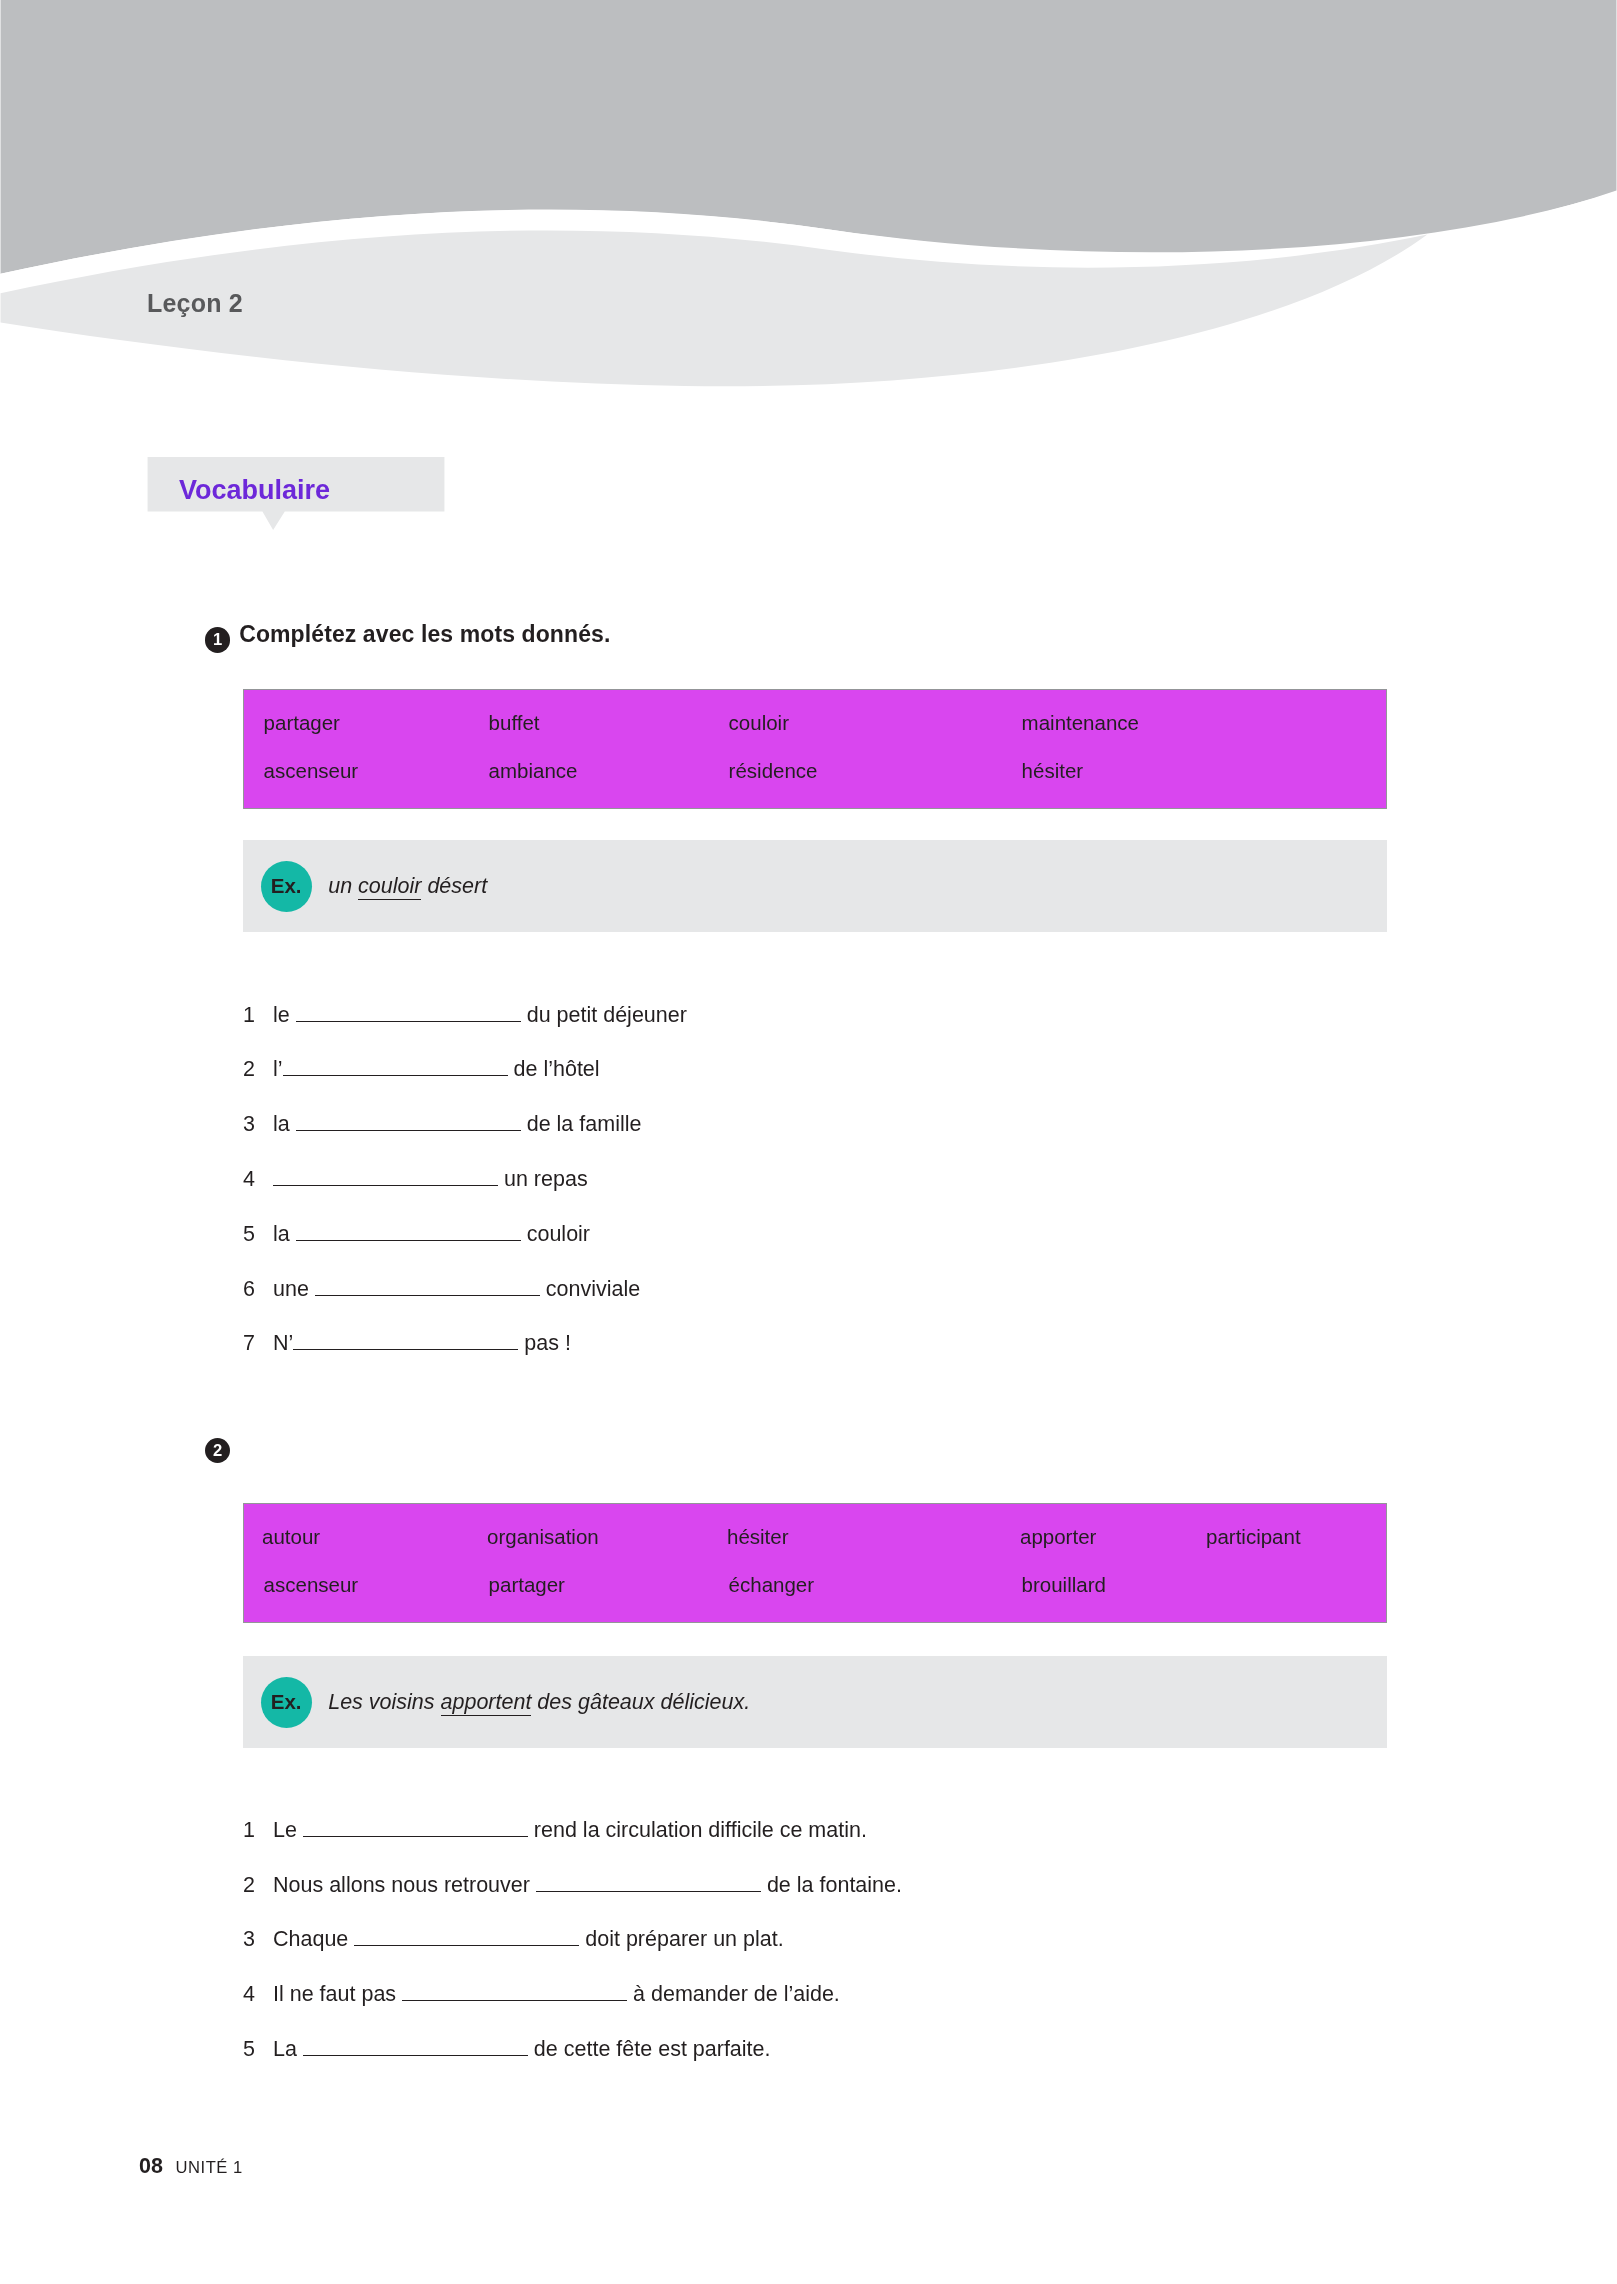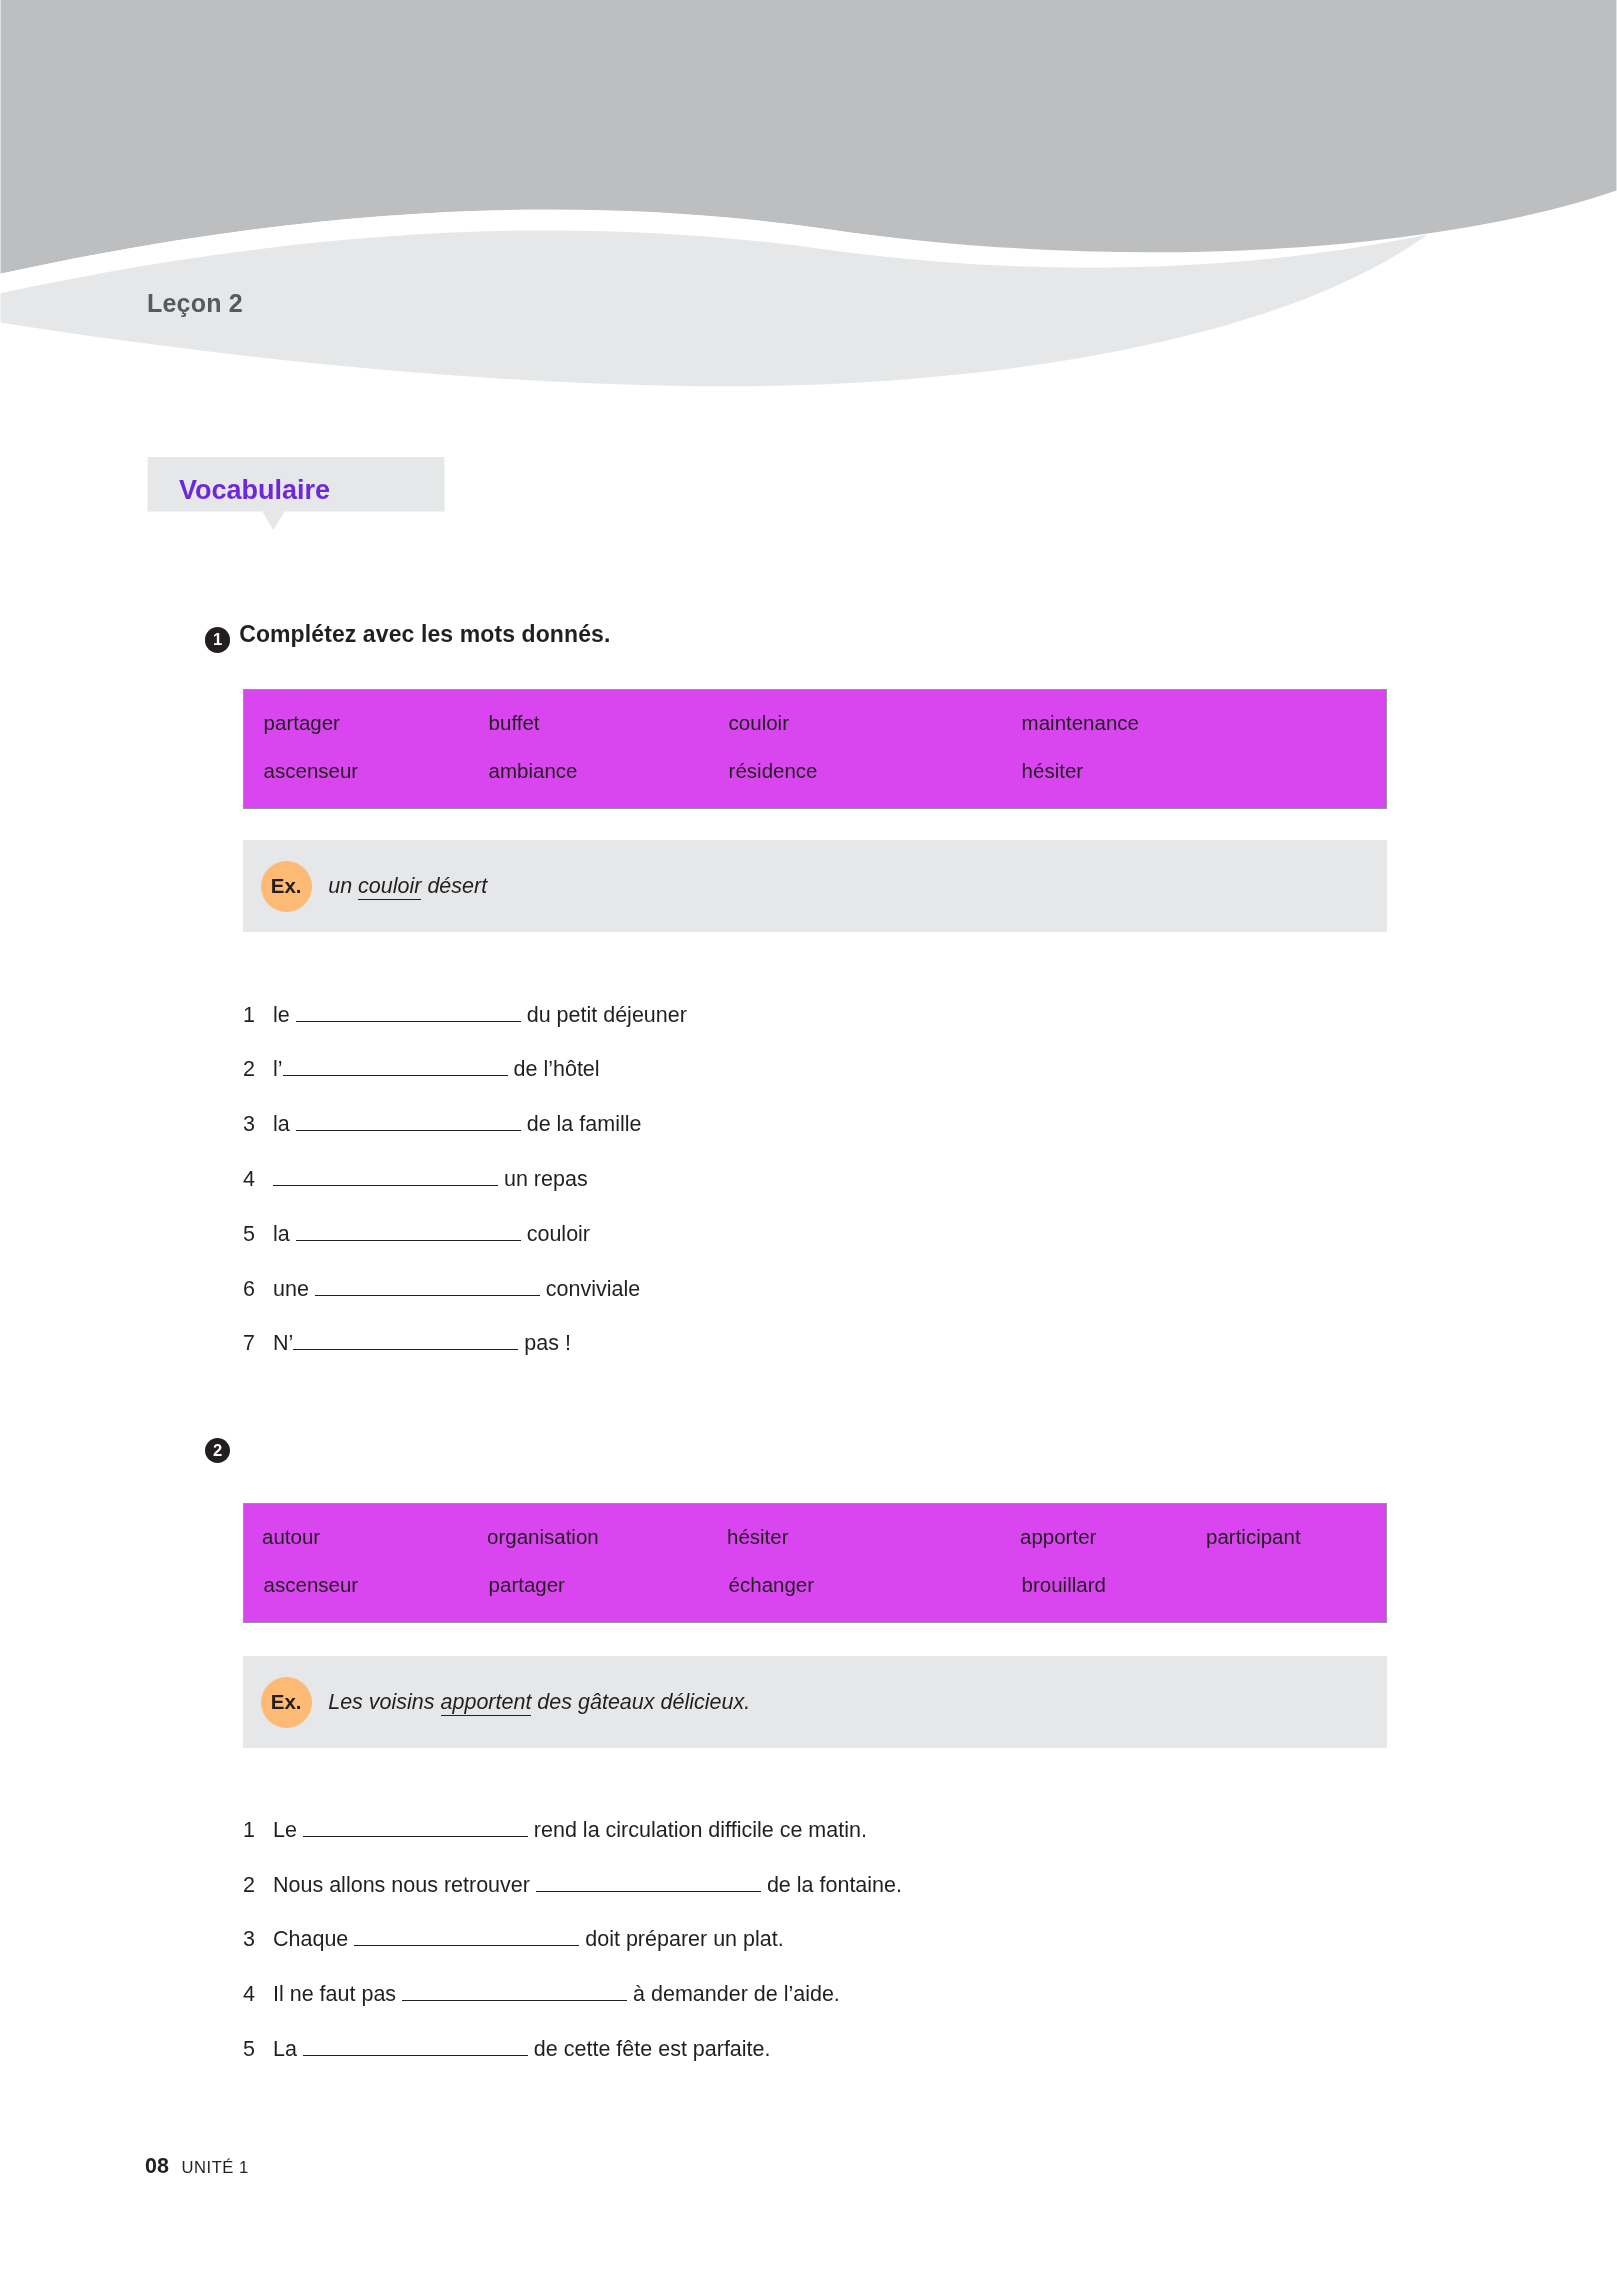--- a/index.html
+++ b/index.html
@@ -117,21 +117,21 @@
     position: absolute;
     background: #e6e7e8;
     box-sizing: border-box;
     display: flex;
     align-items: center;
   }
   .example .ex-badge {
     width: 51px;
     height: 51px;
     border-radius: 50%;
-    background: #fdba74;
+    background: #14b8a6;
     display: flex;
     align-items: center;
     justify-content: center;
     font-size: 20.5px;
     font-weight: bold;
     color: #231f20;
     margin-left: 17.6px;
     flex: none;
   }
   .example .ex-text {
@@ -167,21 +167,21 @@
     border-bottom: 1.5px solid #231f20;
     vertical-align: bottom;
   }
   .item .seg {
     white-space: pre;
   }
 
   
   .footer {
     position: absolute;
-    left: 145px;
+    left: 139px;
     top: 2154px;
     display: flex;
     align-items: baseline;
   }
   .footer .pg {
     font-size: 21.5px;
     font-weight: bold;
     color: #231f20;
     margin-right: 12.7px;
   }

